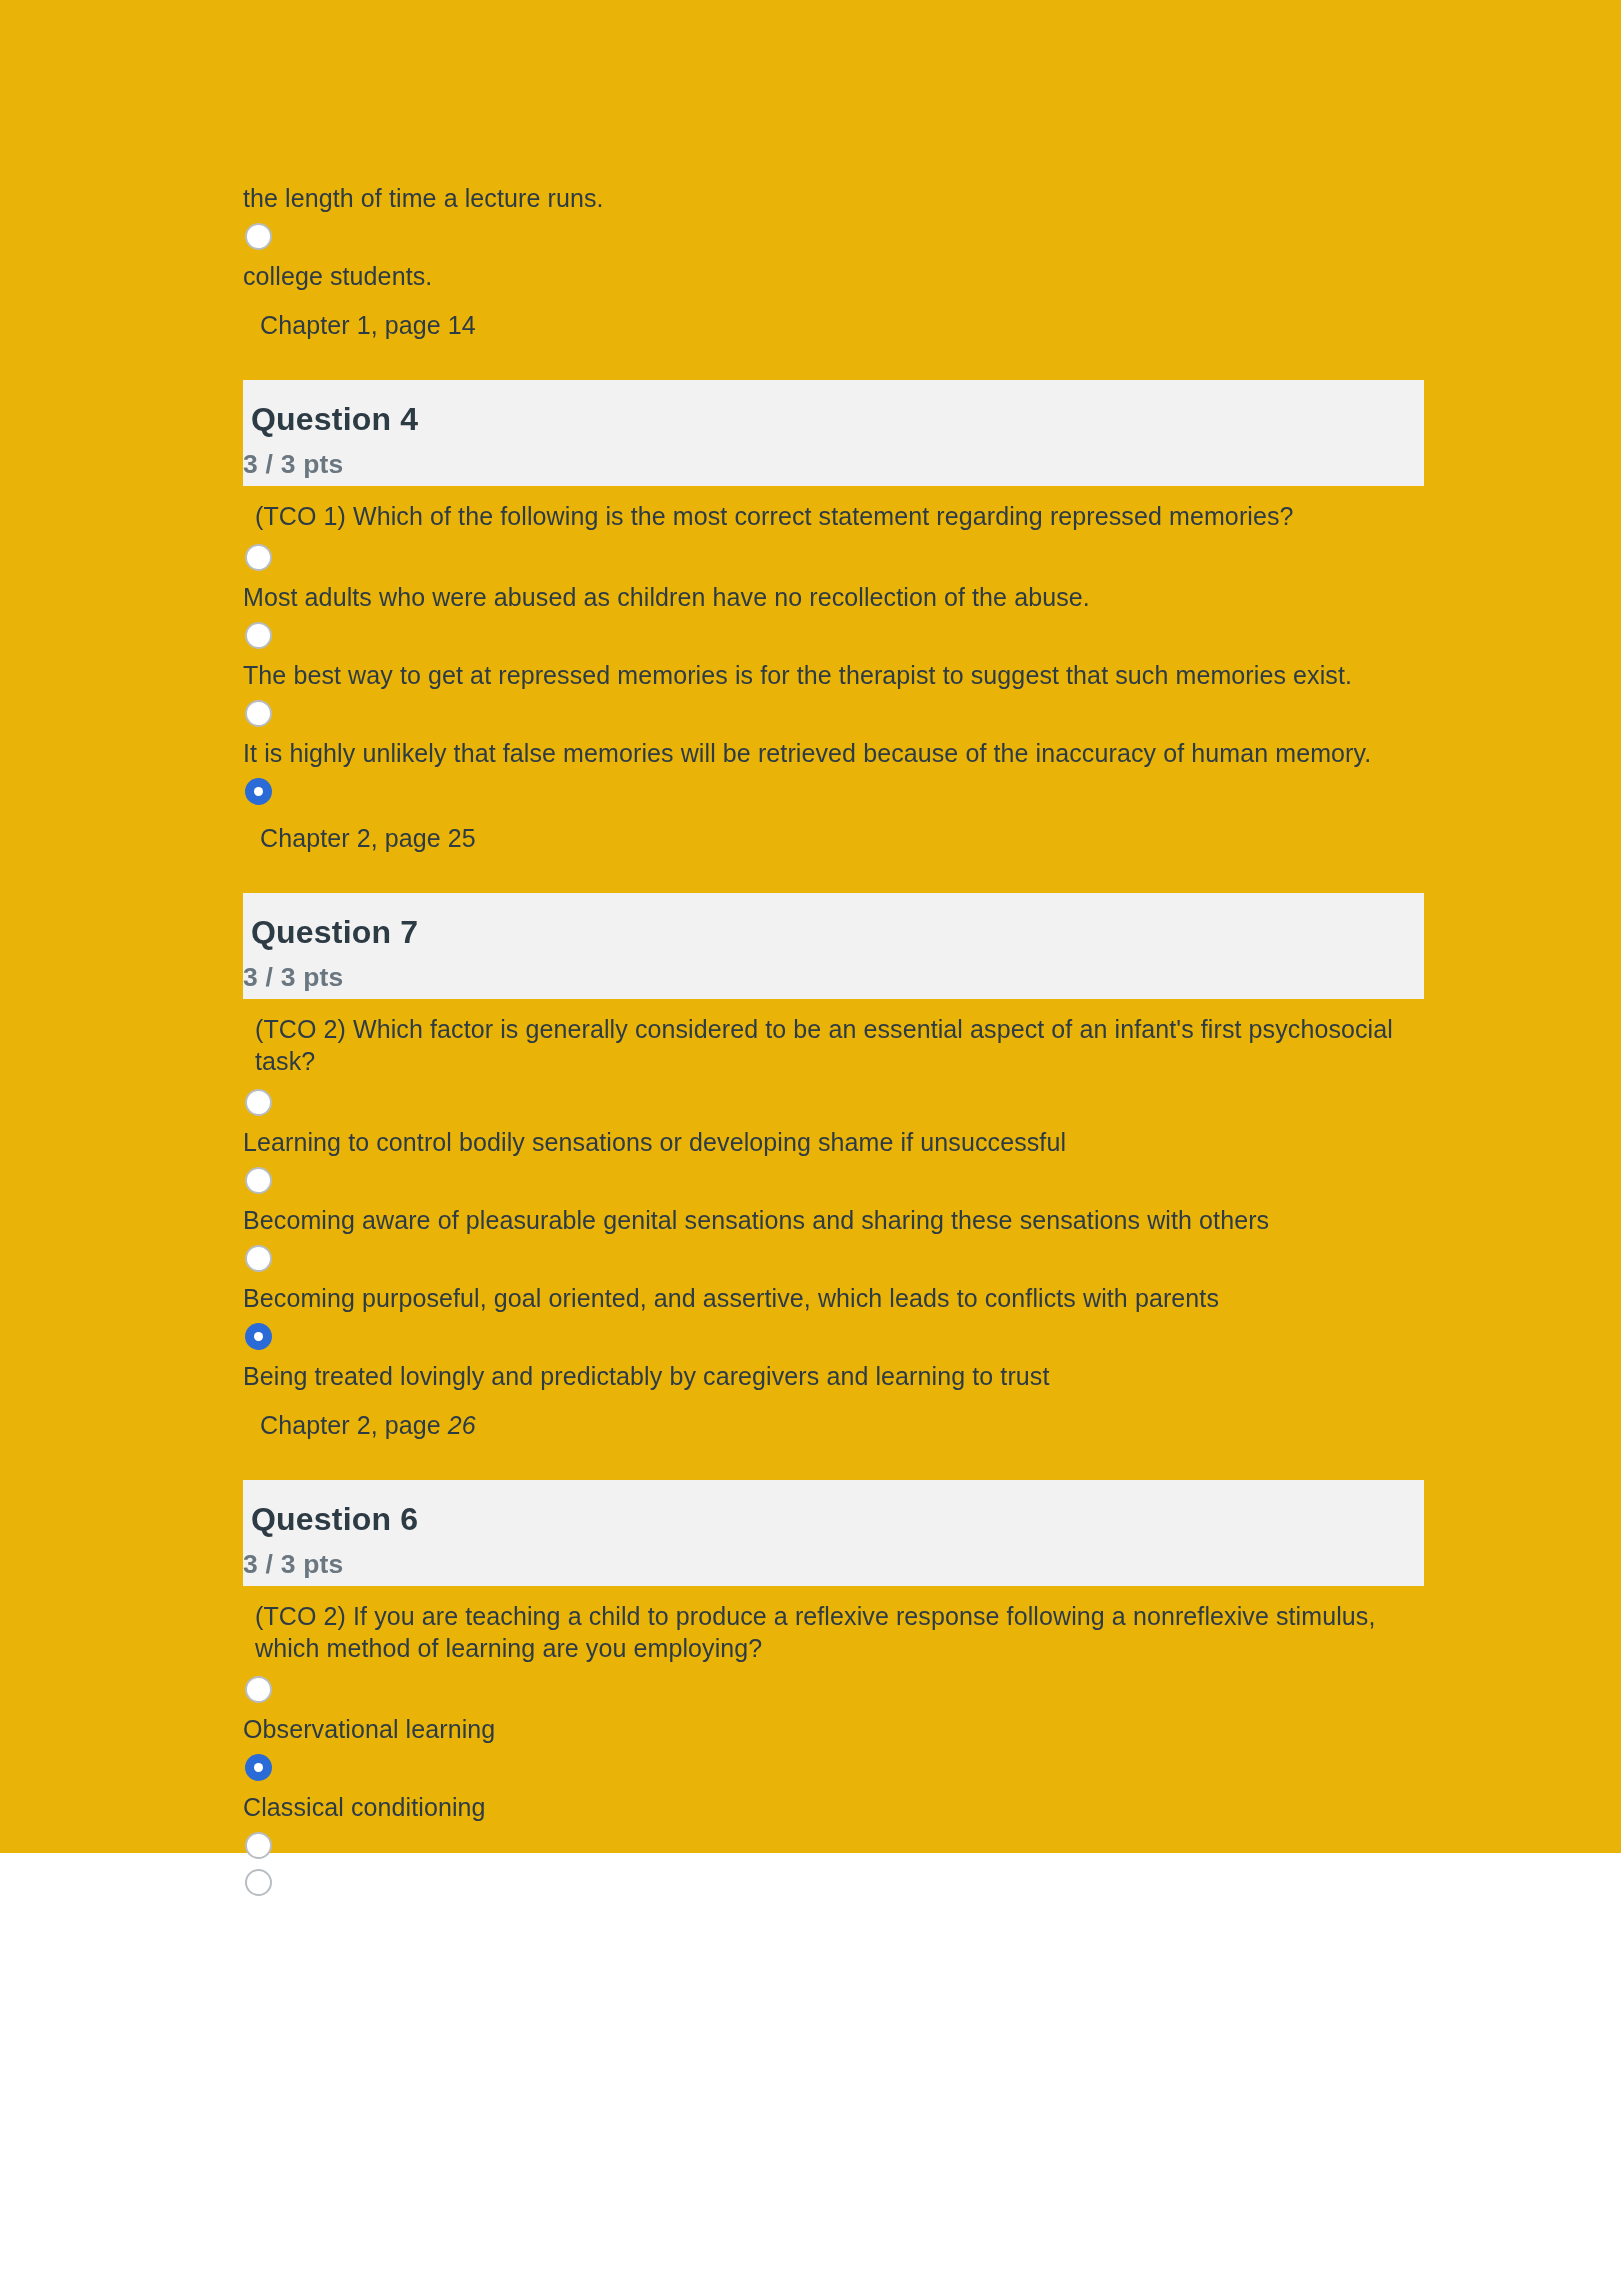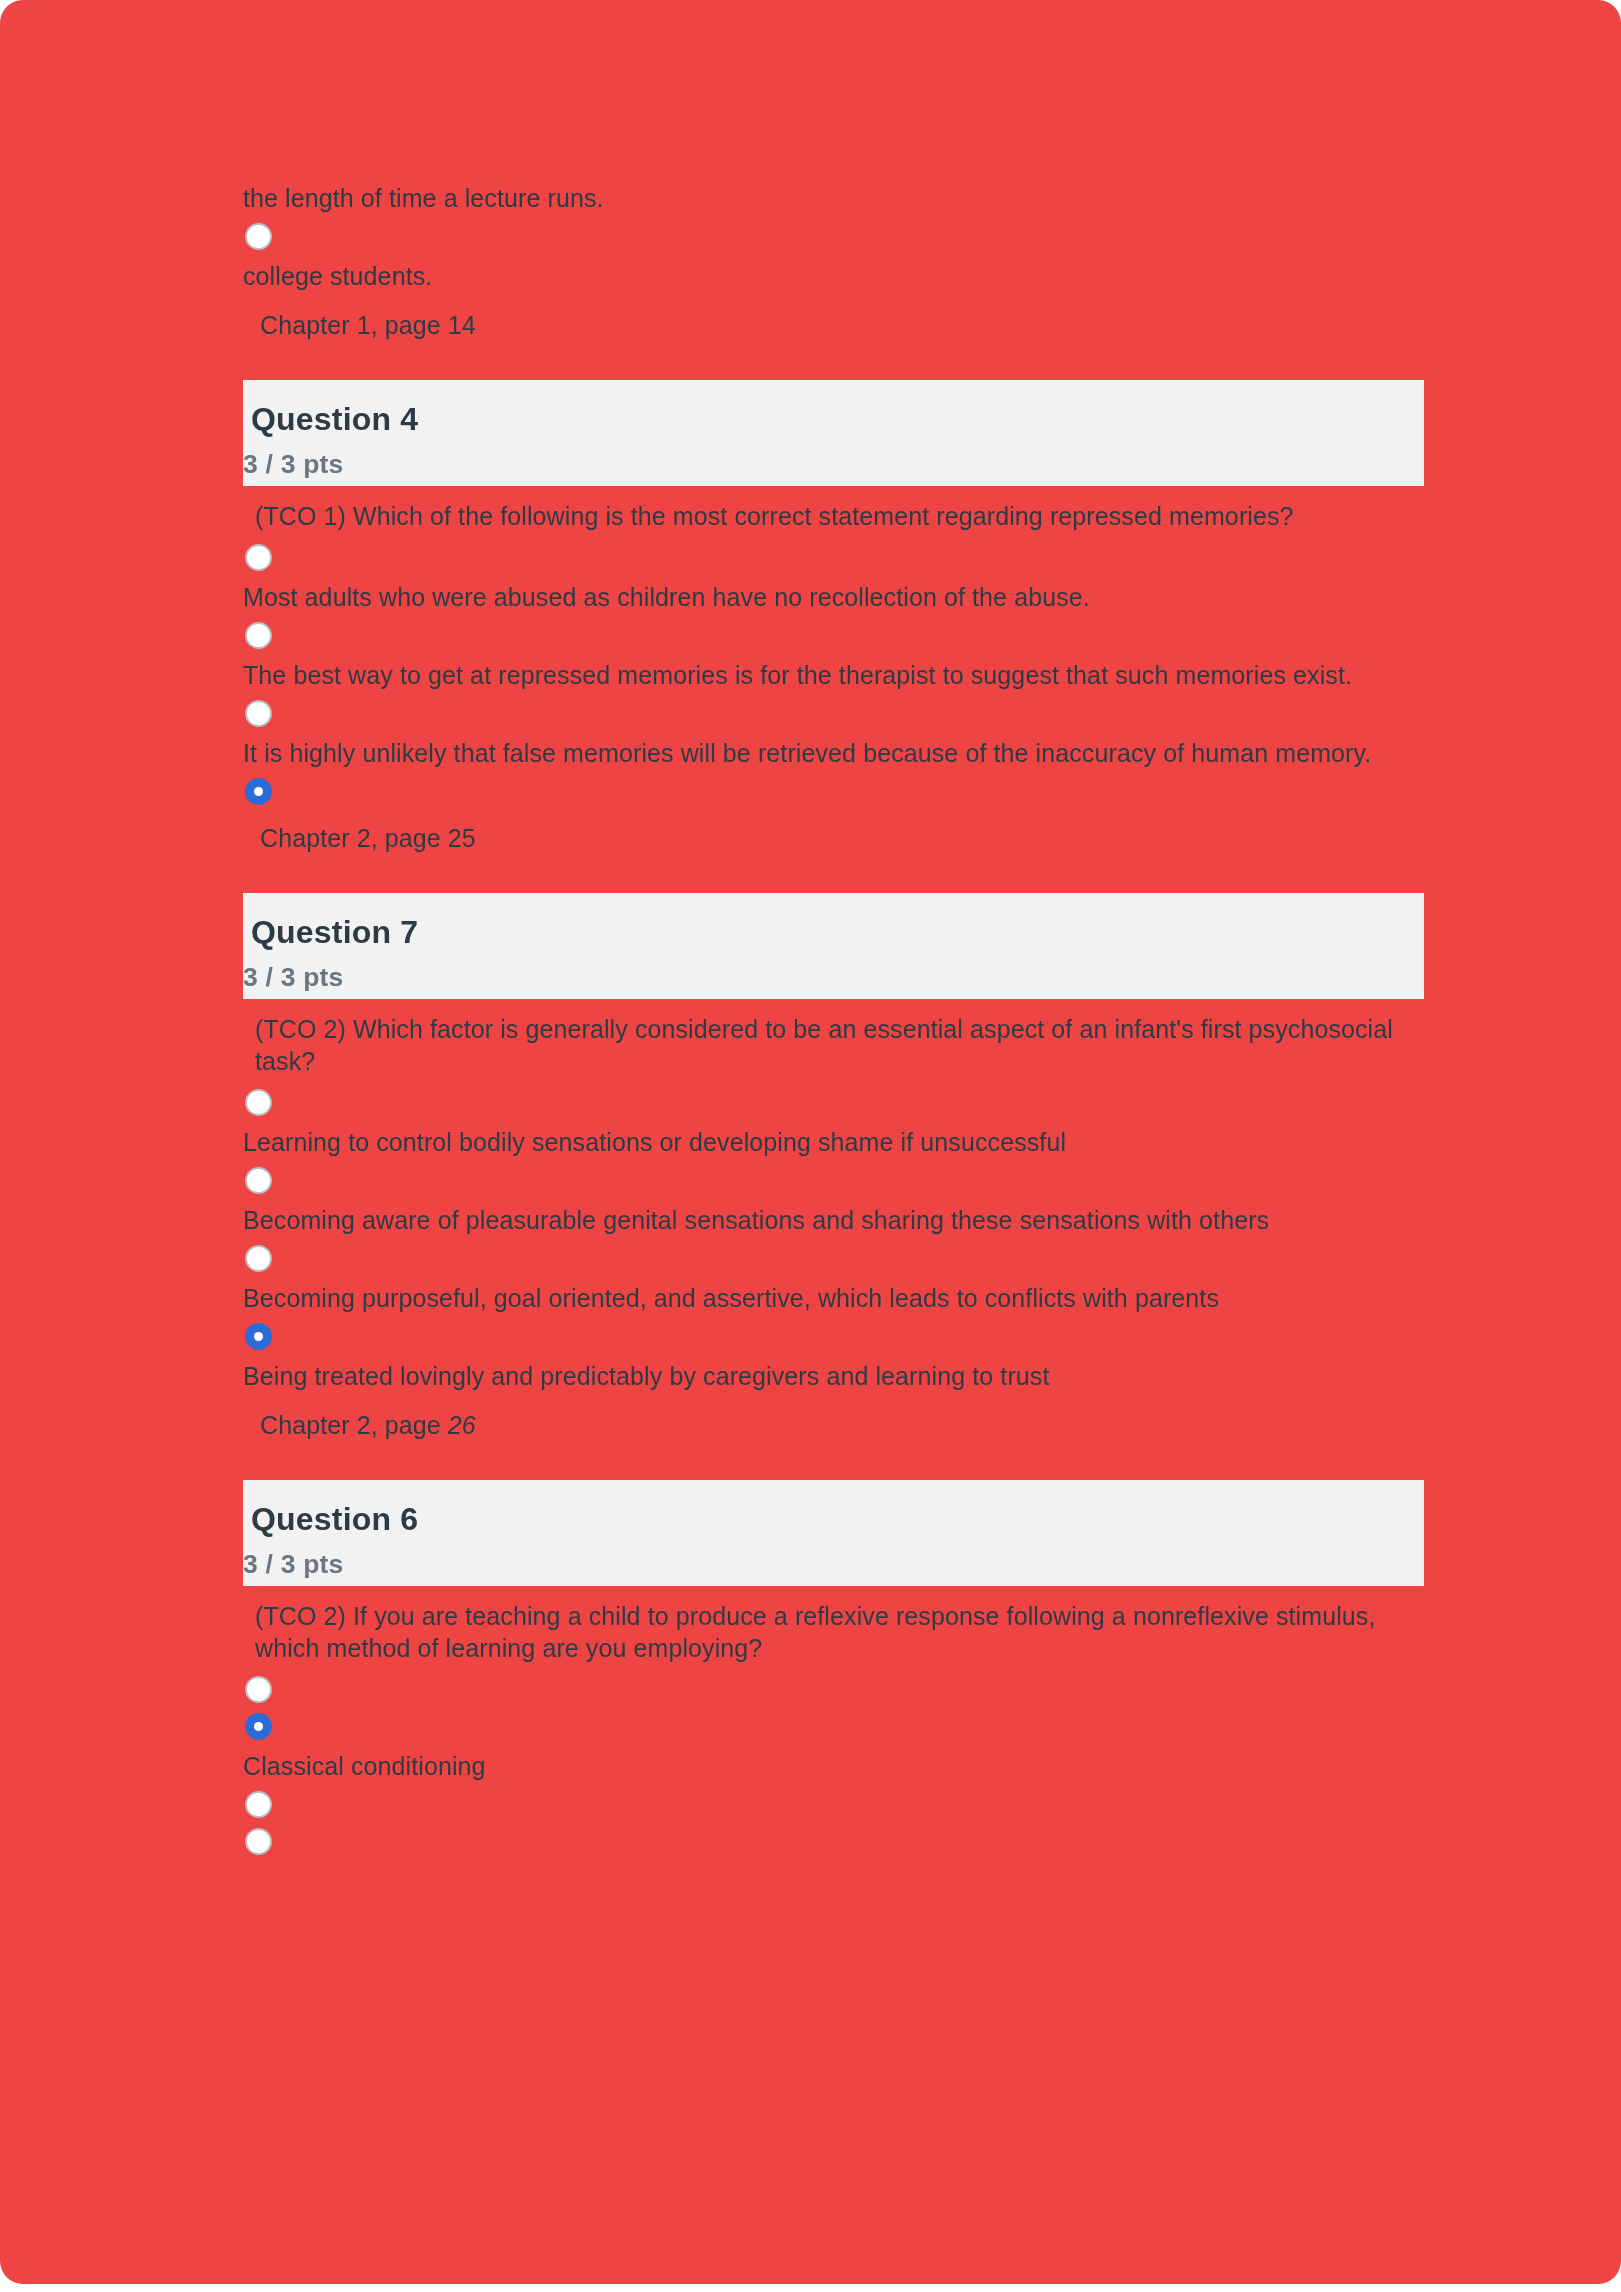--- a/index.html
+++ b/index.html
@@ -10,24 +10,23 @@
   body {
     width: 1621px;
     height: 2293px;
     font-family: "Liberation Sans", sans-serif;
     color: #2d3b45;
     -webkit-font-smoothing: antialiased;
   }
   .page {
     position: relative;
     width: 1621px;
-    height: 2284px;
-    background: #ef4444;
+    height: 1853px;
+    background: #eab308;
     box-sizing: border-box;
-    border-radius: 23px;
   }
   .content {
     position: absolute;
     left: 243px;
     top: 182px;
     width: 1181px;
   }
   .answer-text {
     font-size: 25px;
     line-height: 32px;
@@ -163,20 +162,21 @@
     </div>
 
     <div>
       <div class="q-header">
         <div class="q-title">Question 6</div>
         <div class="q-points">3 / 3 pts</div>
       </div>
       <div class="q-body">
         <p class="q-prompt">(TCO 2) If you are teaching a child to produce a reflexive response following a nonreflexive stimulus, which method of learning are you employing?</p>
         <span class="radio unselected"></span>
+        <p class="answer-text">Observational learning</p>
         <span class="radio selected"></span>
         <p class="answer-text">Classical conditioning</p>
         <span class="radio unselected"></span>
         <span class="radio unselected"></span>
       </div>
     </div>
 
   </div>
 </div>
 

